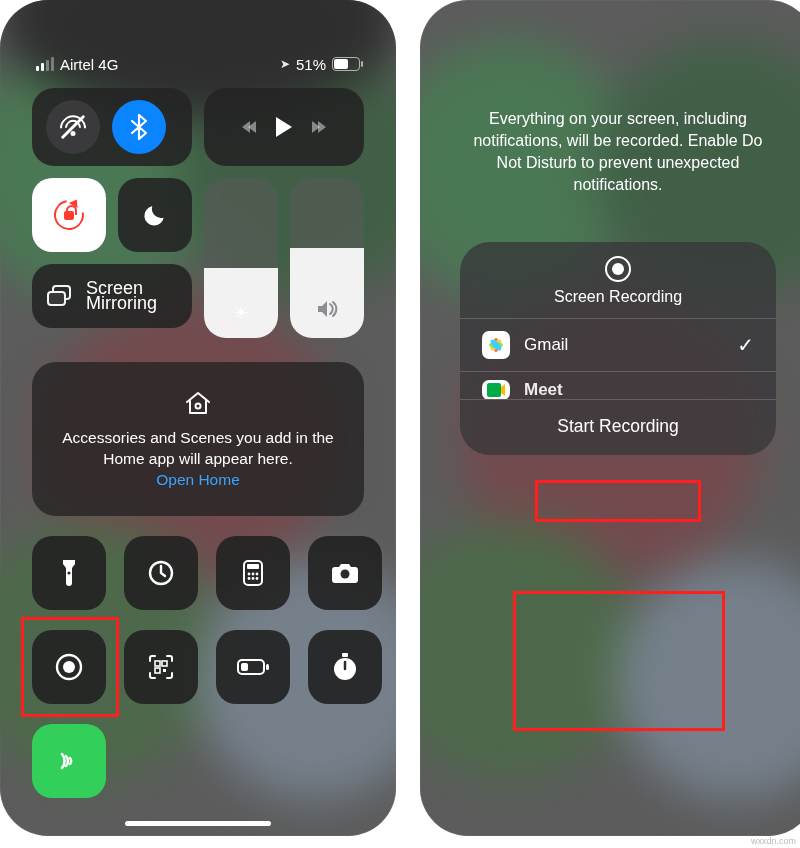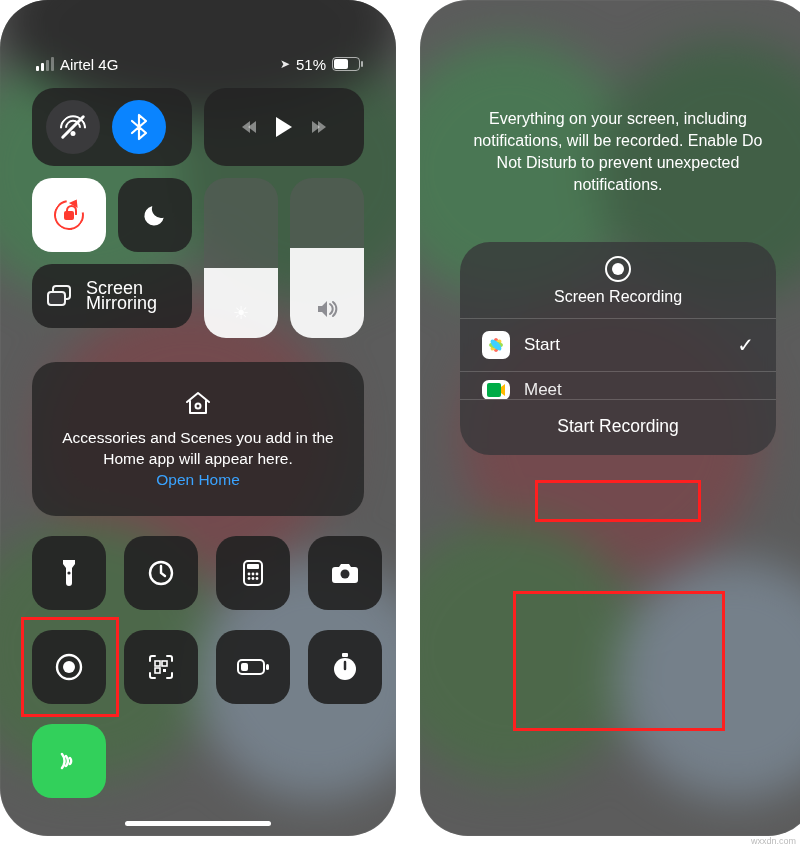--- a/index.html
+++ b/index.html
@@ -93,21 +93,21 @@
   .sheet{position:absolute;left:40px;right:40px;top:242px;background:rgba(55,55,58,.78);border-radius:30px;padding:14px 0 0;backdrop-filter:blur(6px);}
   .sheet-top{display:flex;flex-direction:column;align-items:center;gap:6px;color:#fff;padding-bottom:12px;}
   .rec-ring{width:26px;height:26px;border-radius:50%;border:2.2px solid #fff;display:flex;align-items:center;justify-content:center;}
   .rec-ring i{width:12px;height:12px;border-radius:50%;background:#fff;}
   .sheet-title{font-size:16px;font-weight:500;}
   .dest{display:flex;align-items:center;gap:14px;color:#fff;font-size:17px;padding:12px 22px;border-top:1px solid rgba(255,255,255,.18);}
   .dest .app{width:28px;height:28px;border-radius:7px;background:#fff;display:flex;align-items:center;justify-content:center;font-size:16px;}
   .dest .label{flex:1;}
   .check{color:#fff;font-size:20px;}
   .dest.gmail .app{color:#d23c2a;font-weight:700;font-size:17px;}
-  .dest.meet{padding-bottom:6px;}
+  .dest.meet{padding-bottom:6px;font-weight:bold;}
   .dest.meet .label{opacity:.9}
   .startbar{border-top:1px solid rgba(255,255,255,.18);padding:12px 8px 14px;text-align:center;color:#fff;font-size:17.5px;}
   .startbar span{display:inline-block;padding:4px 10px;}
   .mic-wrap{position:absolute;left:50%;top:600px;transform:translateX(-50%);width:206px;padding:12px 0 14px;display:flex;flex-direction:column;align-items:center;}
   .mic-btn{width:64px;height:64px;border-radius:50%;background:#ff3b30;display:flex;align-items:center;justify-content:center;color:#fff;}
   .mic-label{color:#fff;font-size:14.5px;margin-top:8px;}
   .mic-sub{color:rgba(255,255,255,.85);font-size:12px;}
 </style>
 </head>
 <body>
@@ -316,21 +316,21 @@
       <div class="app">
         <svg width="22" height="22" viewBox="0 0 22 22">
             <g transform="translate(11 11)">
           <ellipse rx="3.2" ry="7" fill="#ff6b5e" transform="rotate(0)"></ellipse>
           <ellipse rx="3.2" ry="7" fill="#ffcf3f" transform="rotate(45)"></ellipse>
           <ellipse rx="3.2" ry="7" fill="#9ee04f" transform="rotate(90)"></ellipse>
           <ellipse rx="3.2" ry="7" fill="#3fd0ff" transform="rotate(135)"></ellipse>
         </g>
           </svg>
       </div>
-      <div class="label">Start</div>
+      <div class="label">Gmail</div>
       <div class="check">✓</div>
     </div>
     <div class="dest meet" style="border-top:1px solid rgba(255,255,255,.18);height:28px;overflow:hidden;padding-top:8px;padding-bottom:0">
       <div class="app" style="height:20px;overflow:hidden">
         <svg width="20" height="16" viewBox="0 0 20 16">
             <rect width="14" height="14" x="1" y="1" rx="2" fill="#00ac47"></rect>
             <path d="M15 5l4-3v12l-4-3z" fill="#ffba00"></path>
           </svg>
       </div>
       <div class="label">Meet</div>

